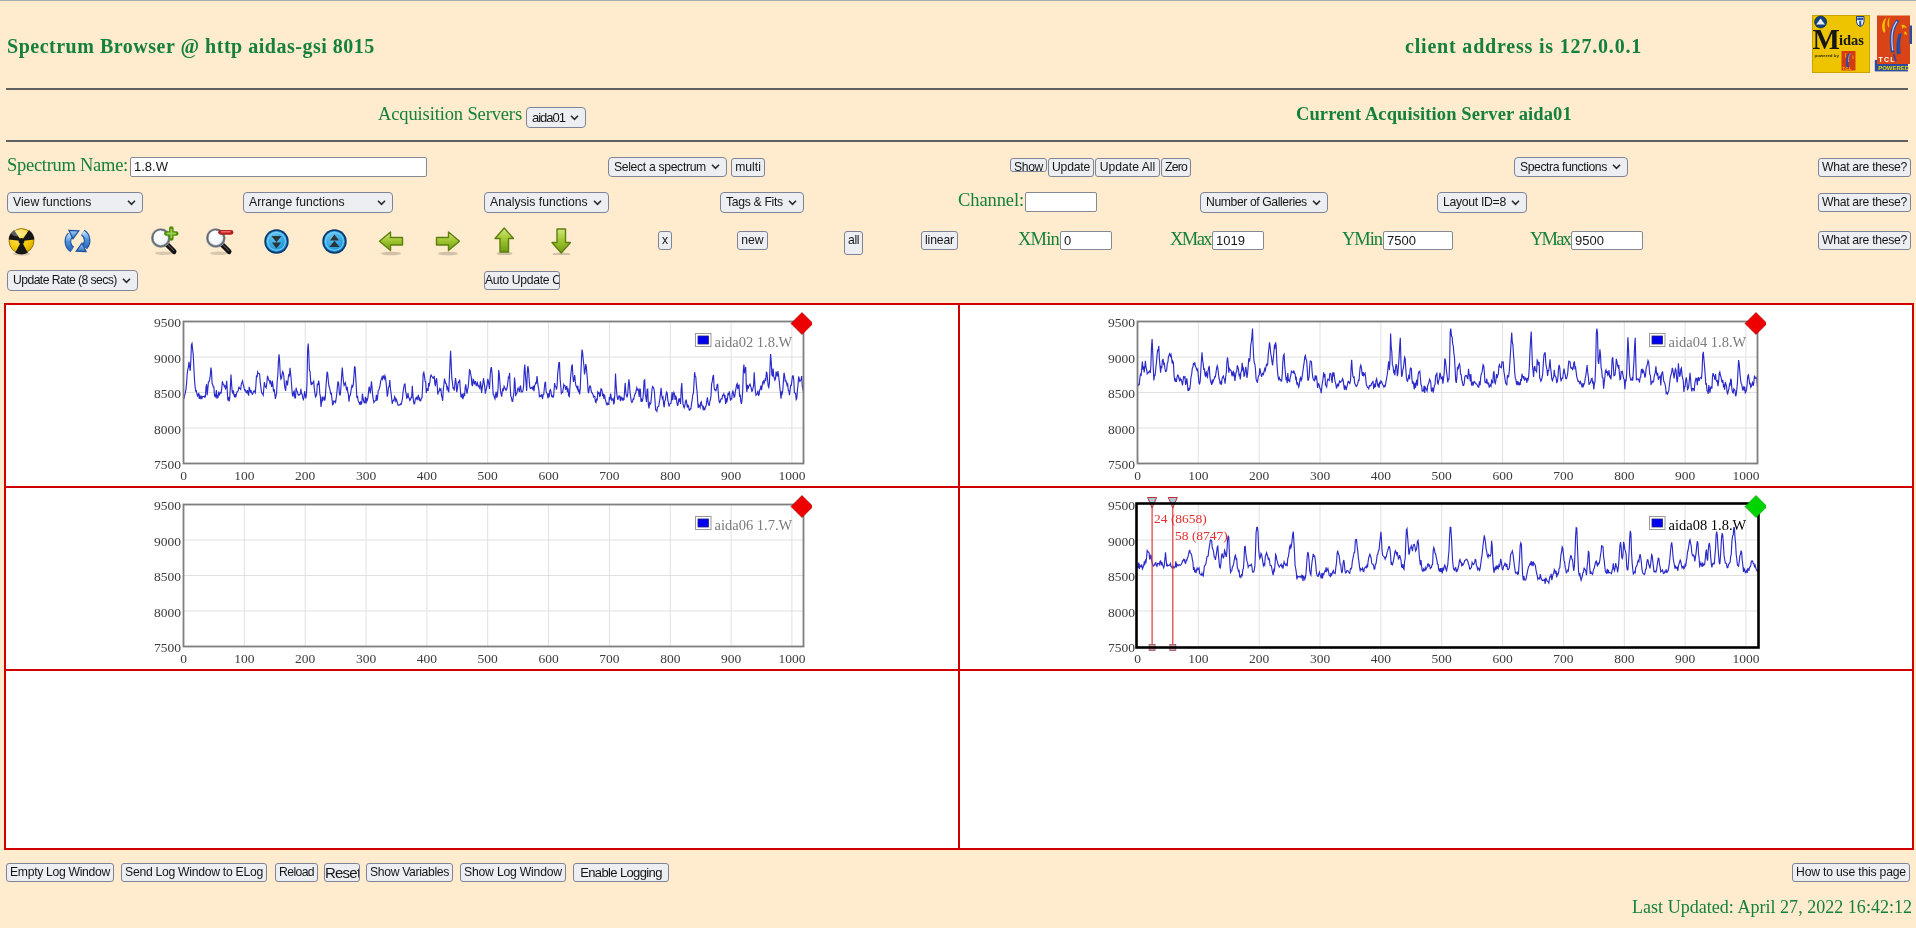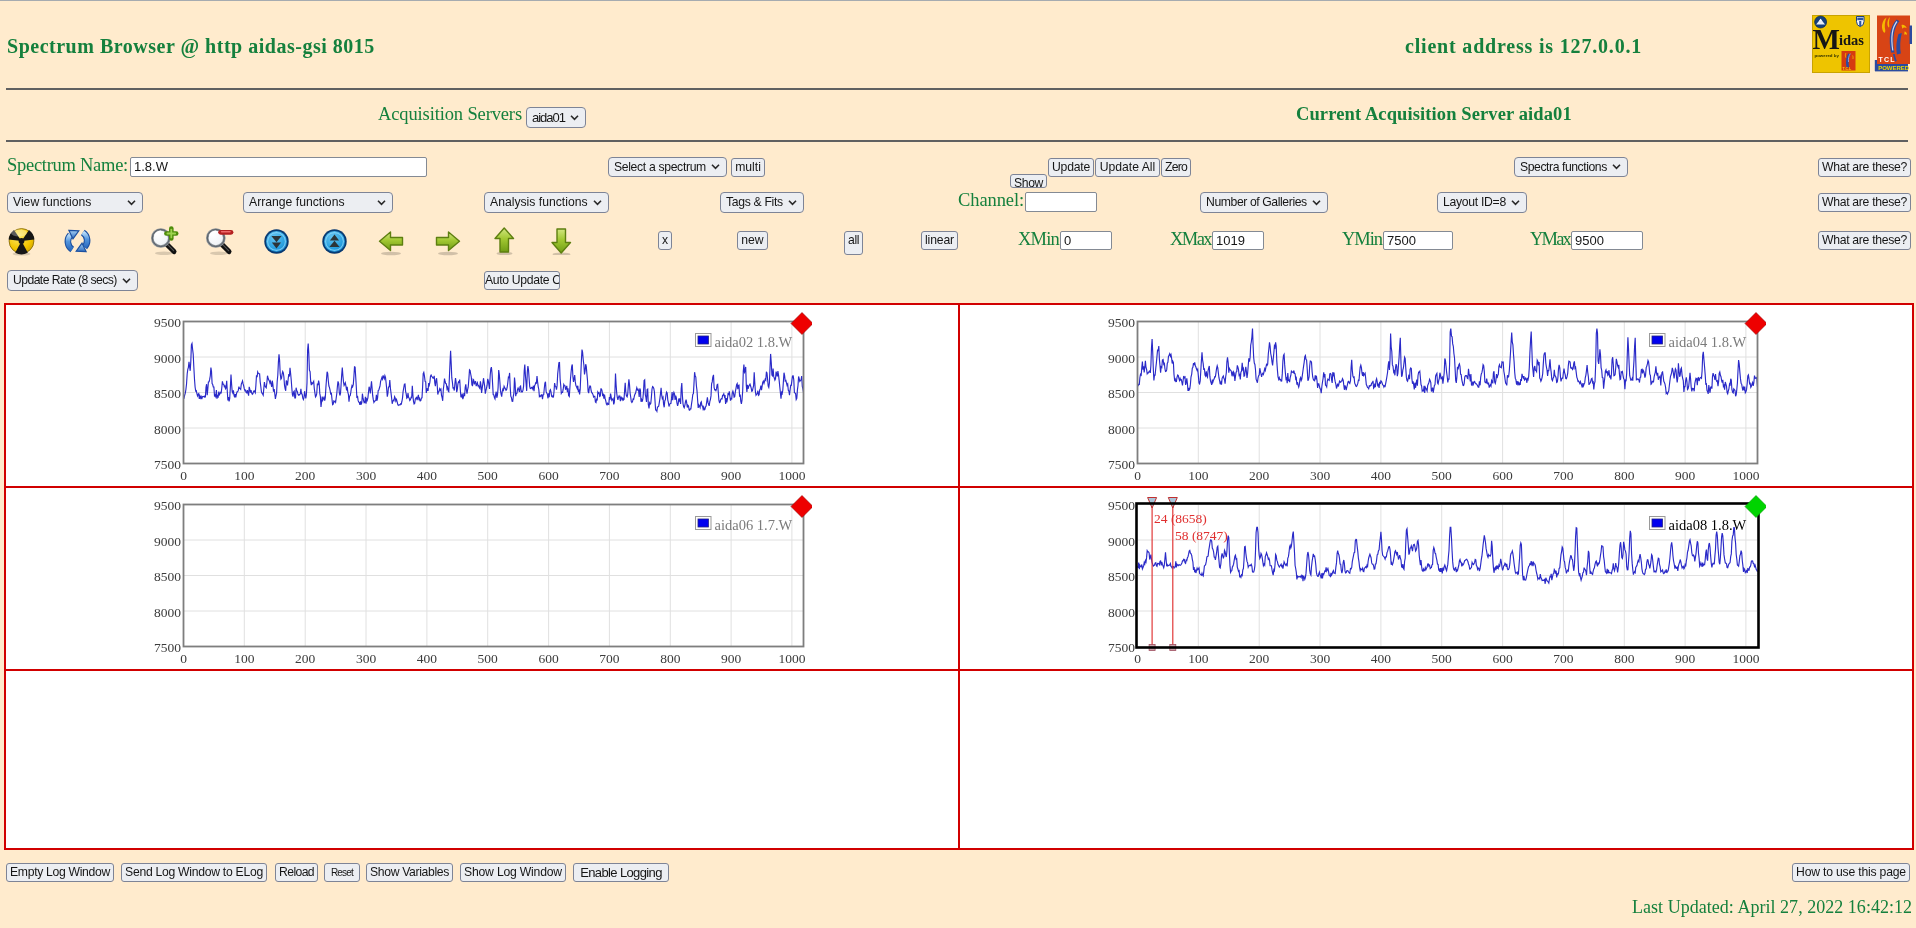--- a/index.html
+++ b/index.html
@@ -65,21 +65,21 @@
       <path d="M1 0.8 L4.5 4.4 L8 0.8" fill="none" stroke="#2a2a2a" stroke-width="1.6"></path>
     </svg></div>
 <div class="rl" style="left:1296px;top:104px;font-weight:bold;letter-spacing:0.11px;font-size:18.5px">Current Acquisition Server aida01</div>
 <div class="hr" style="top:140px"></div>
 <div class="rl" style="left:7px;top:155px;letter-spacing:-0.28px;font-size:18.5px">Spectrum Name:</div>
 <div class="inp" style="left:130px;top:157px;width:297px;height:20px;line-height:18px">1.8.W</div>
 <div class="sel" style="left:608px;top:157px;width:119px;height:20px;font-size:12.2px;letter-spacing:-0.33px;line-height:18px"><span>Select a spectrum</span><svg class="cv" width="9" height="6" viewBox="0 0 9 6">
       <path d="M1 0.8 L4.5 4.4 L8 0.8" fill="none" stroke="#2a2a2a" stroke-width="1.6"></path>
     </svg></div>
 <div class="btn" style="left:731px;top:158px;width:34px;height:19px;font-size:12.2px;letter-spacing:0.00px;line-height:17px">multi</div>
-<div class="btn" style="left:1010px;top:174px;width:37px;height:14px;font-size:12.2px;letter-spacing:-0.38px;line-height:17px">Show</div>
+<div class="btn" style="left:1010px;top:158px;width:37px;height:14px;font-size:12.2px;letter-spacing:-0.38px;line-height:17px">Show</div>
 <div class="btn" style="left:1048px;top:158px;width:46px;height:19px;font-size:12.2px;letter-spacing:-0.23px;line-height:17px">Update</div>
 <div class="btn" style="left:1095px;top:158px;width:65px;height:19px;font-size:12.2px;letter-spacing:0.00px;line-height:17px">Update All</div>
 <div class="btn" style="left:1161px;top:158px;width:30px;height:19px;font-size:12.2px;letter-spacing:-0.77px;line-height:17px">Zero</div>
 <div class="sel" style="left:1514px;top:157px;width:114px;height:20px;font-size:12.2px;letter-spacing:-0.43px;line-height:18px"><span>Spectra functions</span><svg class="cv" width="9" height="6" viewBox="0 0 9 6">
       <path d="M1 0.8 L4.5 4.4 L8 0.8" fill="none" stroke="#2a2a2a" stroke-width="1.6"></path>
     </svg></div>
 <div class="btn" style="left:1818px;top:158px;width:93px;height:19px;font-size:12.2px;letter-spacing:-0.30px;line-height:17px">What are these?</div>
 <div class="sel" style="left:7px;top:192px;width:136px;height:21px;font-size:12.2px;letter-spacing:0.00px;line-height:19px"><span>View functions</span><svg class="cv" width="9" height="6" viewBox="0 0 9 6">
       <path d="M1 0.8 L4.5 4.4 L8 0.8" fill="none" stroke="#2a2a2a" stroke-width="1.6"></path>
     </svg></div>
@@ -466,17 +466,17 @@
       </tr>
 <tr class="r3">
         <td></td>
         <td></td>
       </tr>
 </tbody>
   </table>
 <div class="btn" style="left:6px;top:863px;width:108px;height:19px;font-size:12.2px;letter-spacing:-0.32px;line-height:17px">Empty Log Window</div>
 <div class="btn" style="left:121px;top:863px;width:146px;height:19px;font-size:12.2px;letter-spacing:-0.28px;line-height:17px">Send Log Window to ELog</div>
 <div class="btn" style="left:275px;top:863px;width:43px;height:19px;font-size:12.2px;letter-spacing:-0.61px;line-height:17px">Reload</div>
-<div class="btn" style="left:324px;top:863px;width:36px;height:19px;font-size:10px;letter-spacing:-0.78px;line-height:17px">Reset</div>
+<div class="btn" style="left:324px;top:863px;width:36px;height:19px;font-size:15px;letter-spacing:-0.78px;line-height:17px">Reset</div>
 <div class="btn" style="left:366px;top:863px;width:87px;height:19px;font-size:12.2px;letter-spacing:-0.35px;line-height:17px">Show Variables</div>
 <div class="btn" style="left:460px;top:863px;width:106px;height:19px;font-size:12.2px;letter-spacing:-0.20px;line-height:17px">Show Log Window</div>
 <div class="btn" style="left:573px;top:863px;width:96px;height:19px;font-size:13px;letter-spacing:-0.63px;line-height:17px">Enable Logging</div>
 <div class="btn" style="left:1792px;top:863px;width:118px;height:19px;font-size:12.2px;letter-spacing:-0.20px;line-height:17px">How to use this page</div>
 <div class="rl" style="left:1632px;top:897px;letter-spacing:0.03px;font-size:18px">Last Updated: April 27, 2022 16:42:12</div>
 </body></html>

